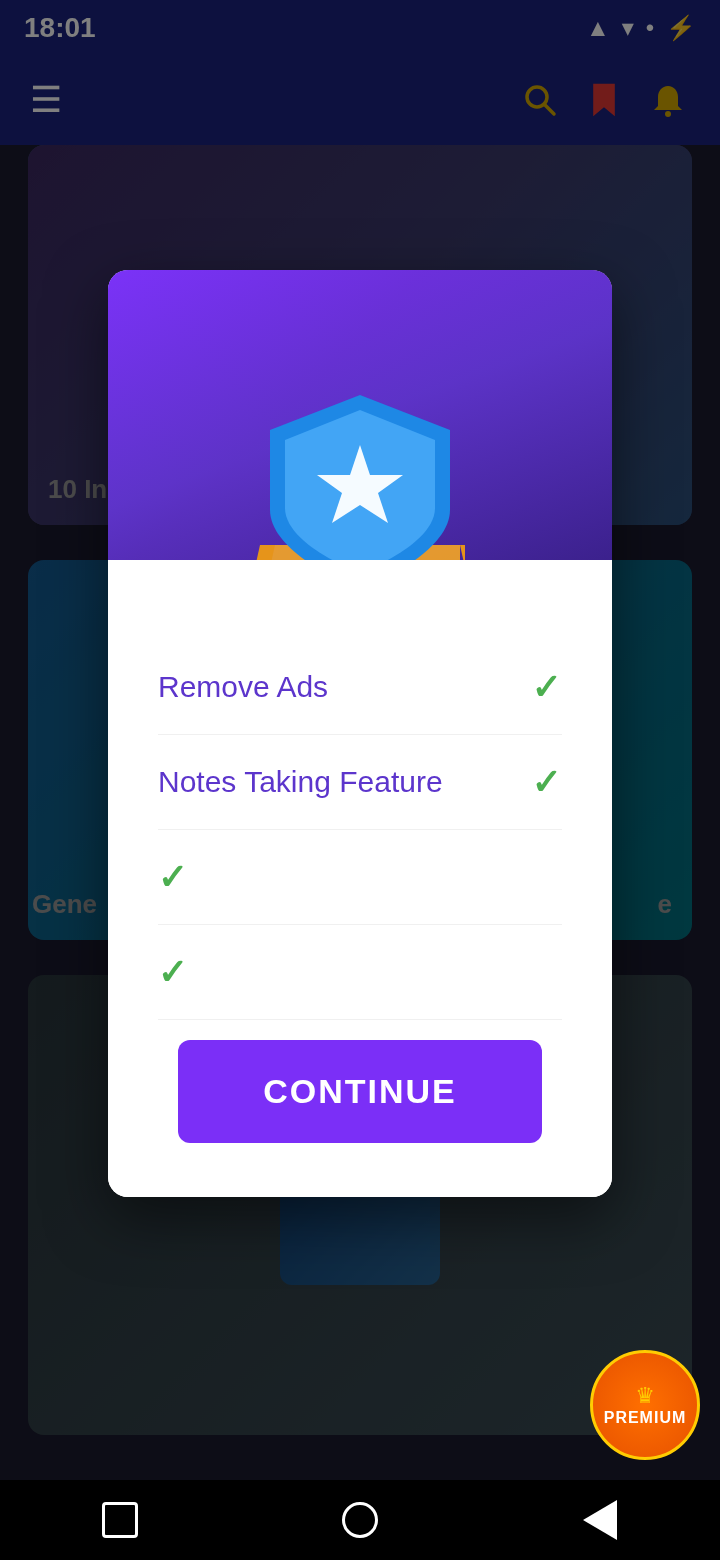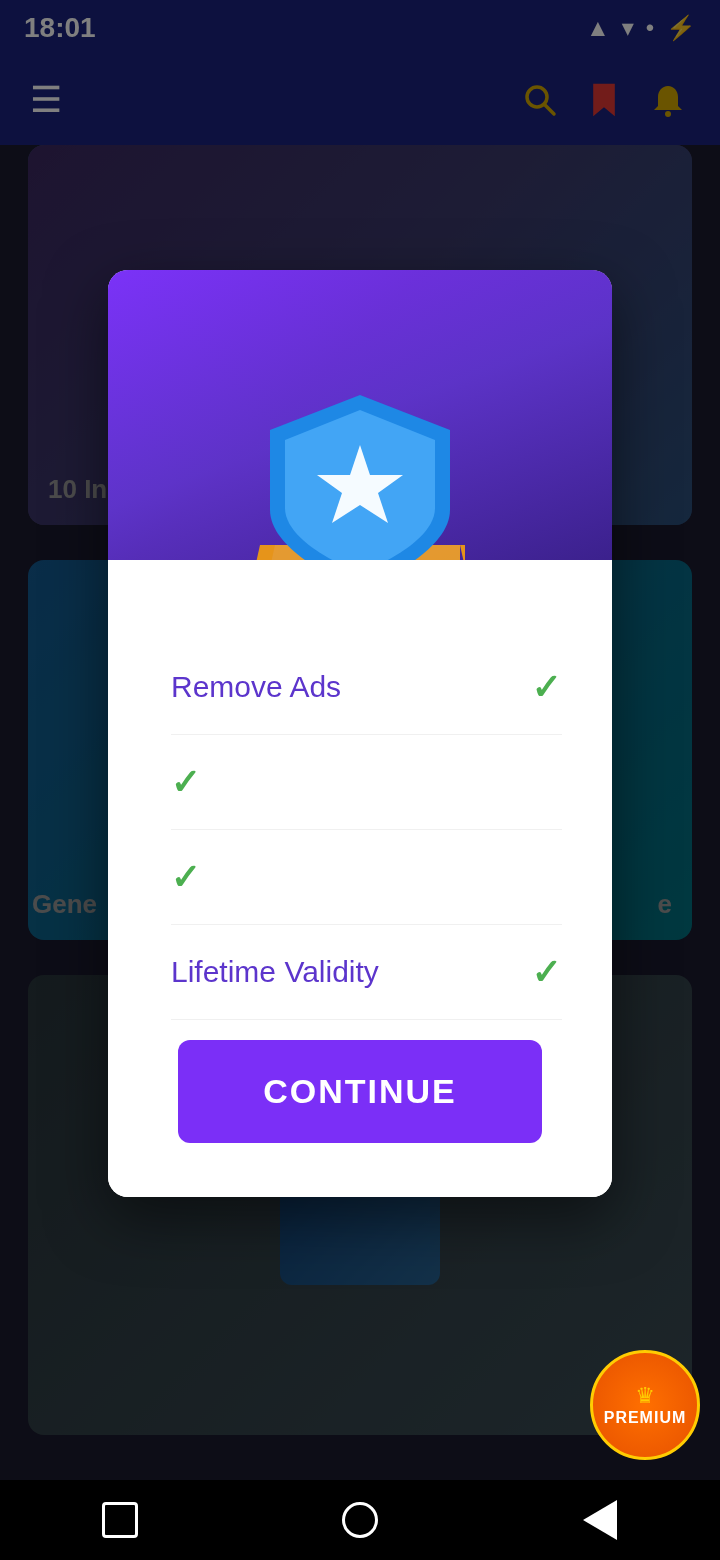--- a/index.html
+++ b/index.html
@@ -210,21 +210,20 @@
       background: white;
       padding: 80px 50px 30px 50px;
     }
 
     .feature-item {
       display: flex;
       align-items: center;
       justify-content: space-between;
       padding: 26px 0;
       border-bottom: 1px solid #f0f0f0;
-      margin-left: 13px;
     }
 
     .feature-item:last-child {
       border-bottom: none;
     }
 
     .feature-label {
       color: #5c35cc;
       font-size: 30px;
       font-weight: 500;
@@ -425,27 +424,27 @@
     </div>
   </div>
 
   <div class="modal-body">
 
     <div class="feature-item">
       <span class="feature-label">Remove Ads</span>
       <span class="checkmark">✓</span>
     </div>
     <div class="feature-item">
+      <span class="feature-label">Notes Taking Feature</span>
       <span class="checkmark">✓</span>
     </div>
     <div class="feature-item">
       <span class="checkmark">✓</span>
     </div>
     <div class="feature-item">
-      <span class="feature-label">Lifetime Validity</span>
       <span class="checkmark">✓</span>
     </div>
 
     <button class="continue-btn">CONTINUE</button>
   </div>
 </div>
 
 <div class="bottom-nav">
   <div class="bottom-nav-btn">
     <div class="btn-square"></div>

